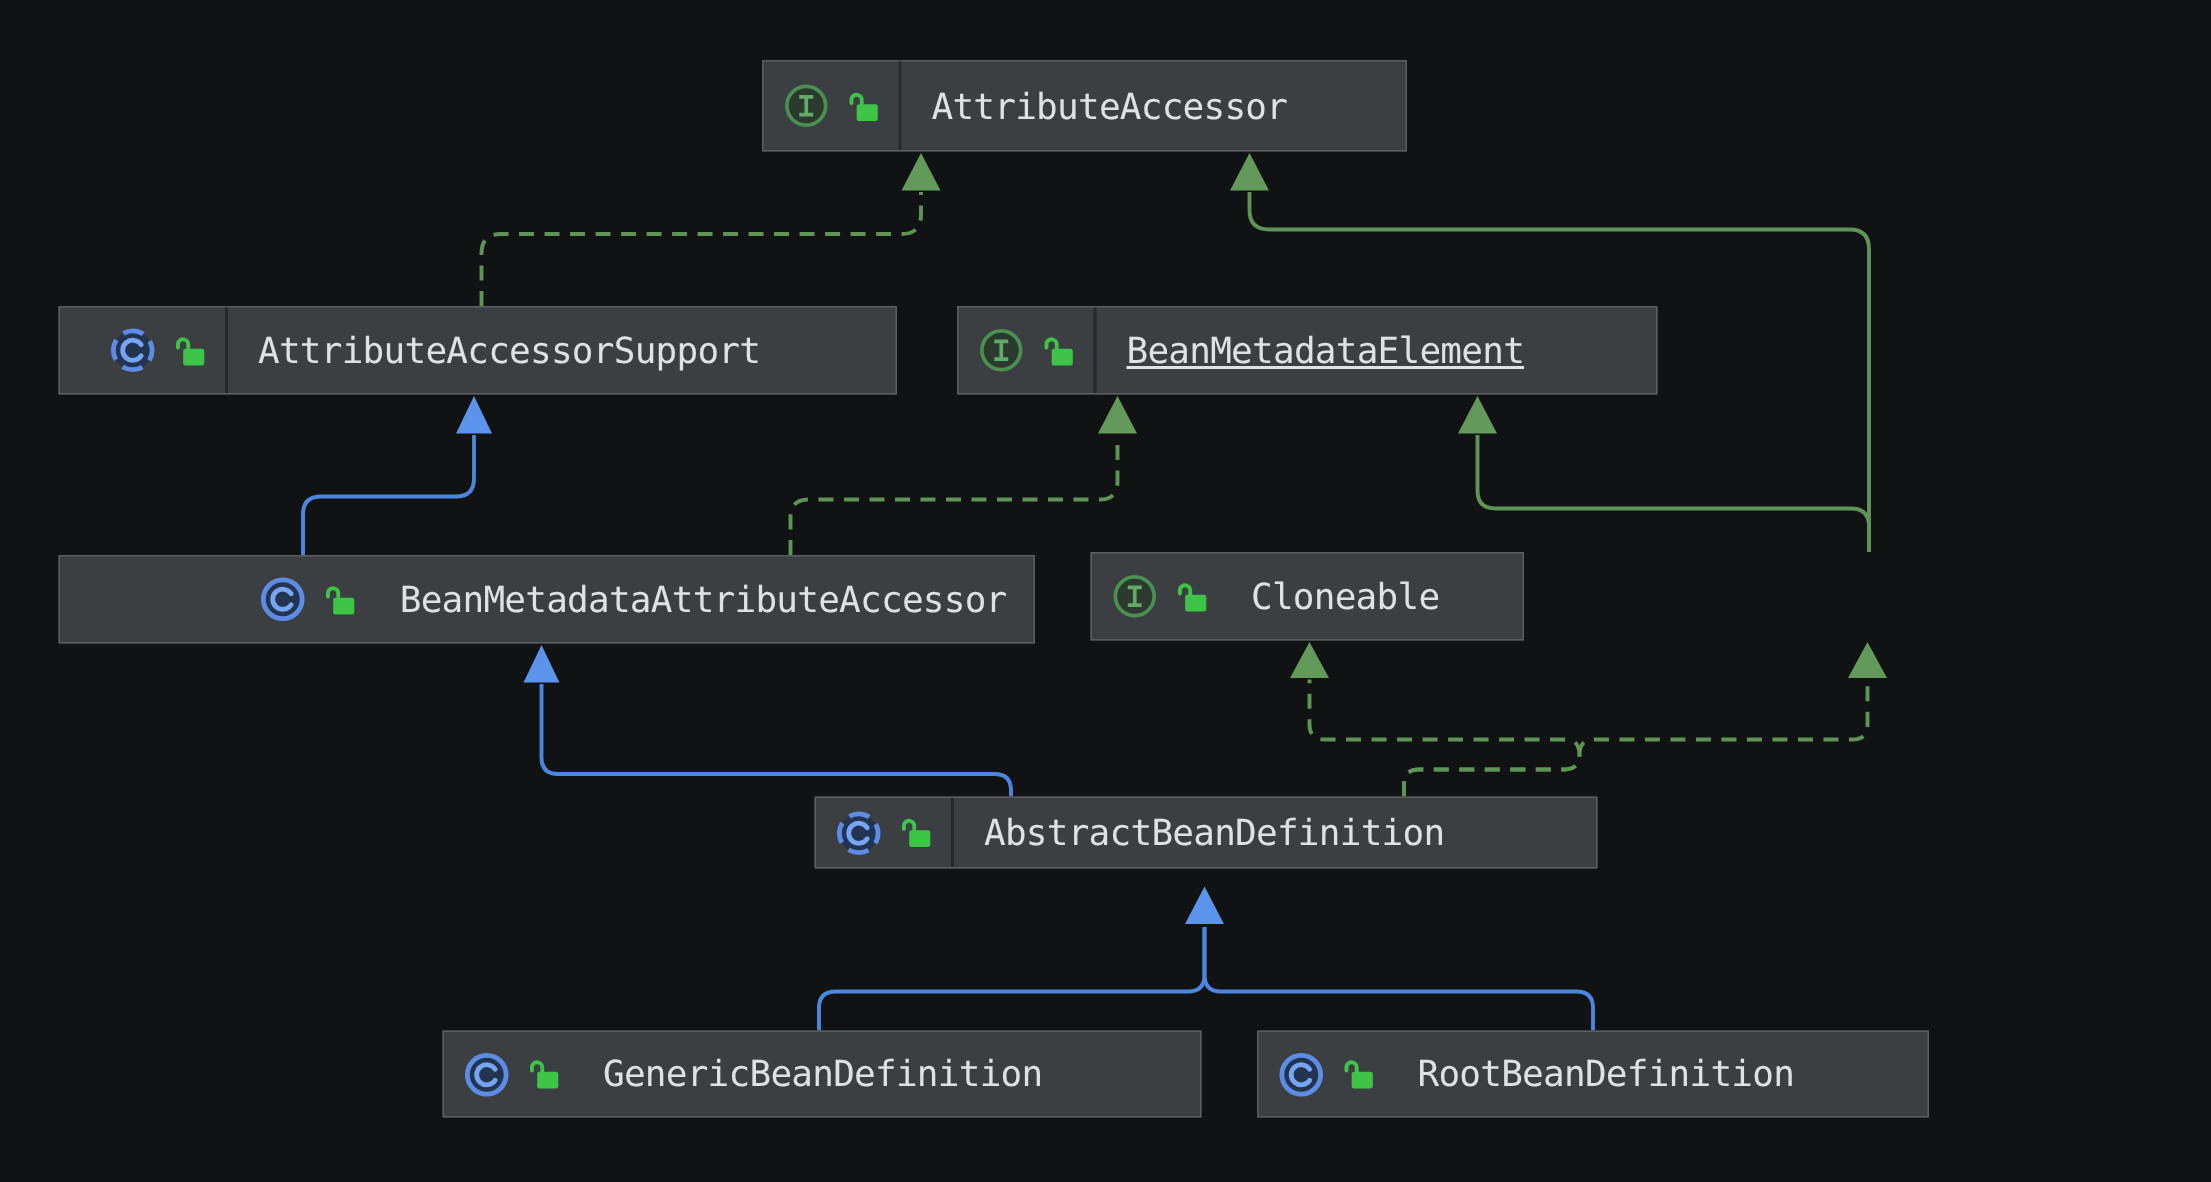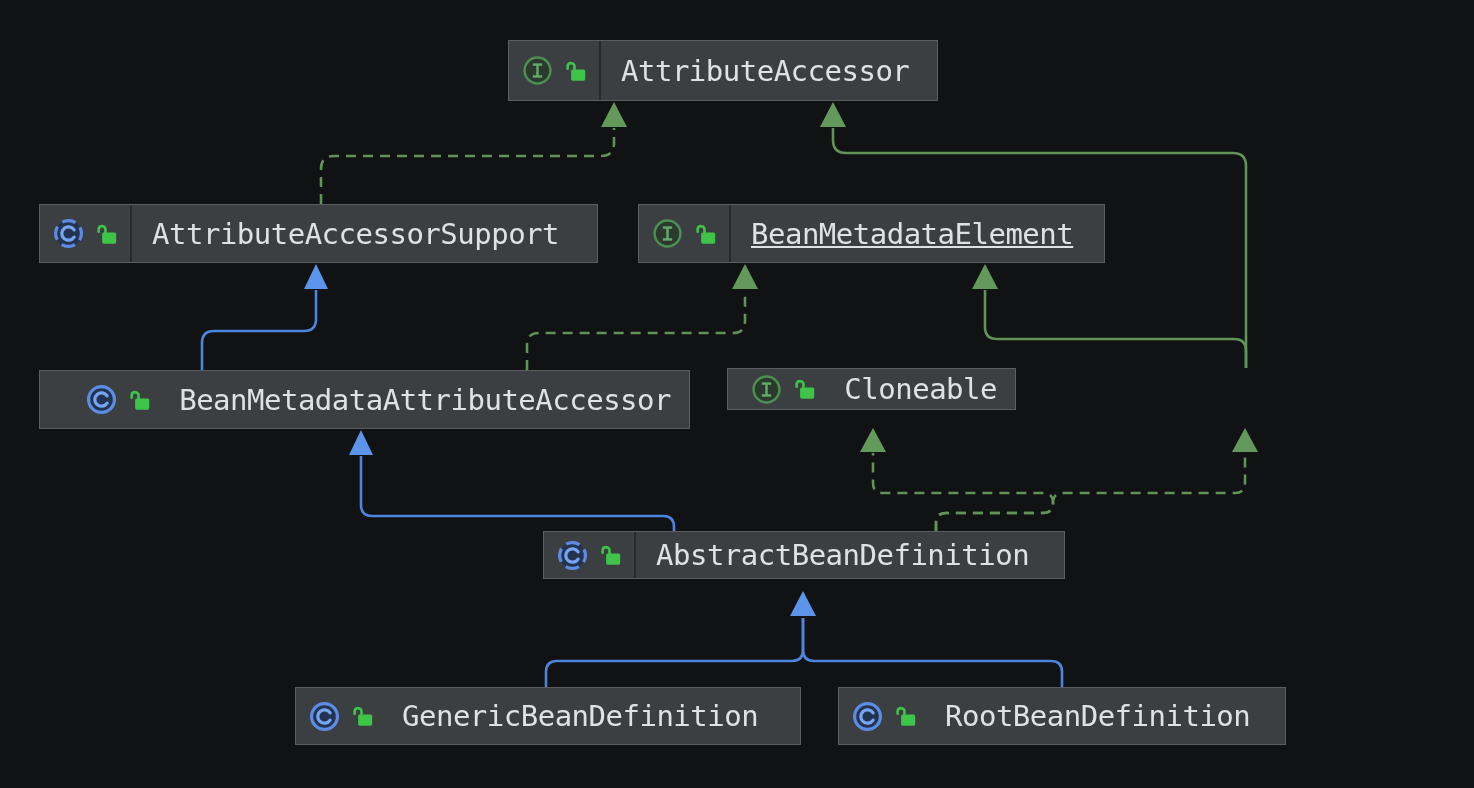--- a/index.html
+++ b/index.html
@@ -17,21 +17,21 @@
   .edge.dashed path{stroke-dasharray:10 7;}
   .edge.green polygon{fill:var(--arrow-green,#639A5B);}
   .edge.blue polygon{fill:var(--arrow-blue,#5B94EA);}
   .node{
     position:absolute;
     background:var(--node-bg,#3C3F41);
     border:1.5px solid var(--node-border,#5A5E60);
     box-sizing:border-box;
     display:flex;align-items:center;
     color:var(--node-text,#DFE1E3);
-    font-size:29px;
+    font-size:24px;
     white-space:nowrap;
     cursor:default;
   }
   .iconzone{
     display:flex;align-items:center;
     width:90px;min-width:90px;
     padding-left:13px;box-sizing:border-box;
     gap:8px;height:100%;
   }
   .icon{display:inline-flex;width:31px;height:31px;align-items:center;justify-content:center;}
@@ -118,21 +118,21 @@
           <svg viewBox="0 0 24 24">
       <rect x="9" y="10.6" width="12.5" height="10" rx="1.4" fill="#3EC449"></rect>
       <path d="M 12 10.6 L 12 8.4 A 3.1 3.1 0 0 0 5.9 7.4 L 5.9 9.9" fill="none" stroke="#3EC449" stroke-width="2.3" stroke-linecap="round"></path>
           </svg>
         </span>
     </span>
     <span class="sep"></span>
     <span class="label">AttributeAccessor</span>
   </div>
 
-  <div class="node" style="left:39px;top:204px;width:559px;height:59px;">
+  <div class="node" style="left:39px;top:204px;width:559px;height:59px;padding-left:20px;">
     <span class="iconzone">
       <span class="icon">
           <svg viewBox="0 0 24 24">
       <circle cx="12" cy="12" r="10" fill="#22344F"></circle>
       <circle cx="12" cy="12" r="10" fill="none" stroke="#5E8CE5" stroke-width="2.5" stroke-dasharray="10.7 5" stroke-dashoffset="5.3" stroke-linecap="butt"></circle>
       <path d="M 16.36 9.17 A 5.2 5.2 0 1 0 16.36 14.83" fill="none" stroke="#78A4F4" stroke-width="2.5" stroke-linecap="round"></path>
           </svg>
         </span>
       <span class="icon lock">
           <svg viewBox="0 0 24 24">
@@ -179,21 +179,21 @@
       <span class="icon lock">
           <svg viewBox="0 0 24 24">
       <rect x="9" y="10.6" width="12.5" height="10" rx="1.4" fill="#3EC449"></rect>
       <path d="M 12 10.6 L 12 8.4 A 3.1 3.1 0 0 0 5.9 7.4 L 5.9 9.9" fill="none" stroke="#3EC449" stroke-width="2.3" stroke-linecap="round"></path>
           </svg>
         </span>
     </span>
     <span class="label">BeanMetadataAttributeAccessor</span>
   </div>
 
-  <div class="node nosep" style="left:727px;top:368px;width:289px;height:42px;justify-content:flex-end;">
+  <div class="node nosep" style="left:727px;top:368px;width:289px;height:59px;">
     <span class="iconzone">
       <span class="icon">
           <svg viewBox="0 0 24 24">
       <circle cx="12" cy="12" r="10" fill="#2C3A2E" stroke="#4C8F53" stroke-width="1.9"></circle>
       <g stroke="#63A96B" stroke-width="1.9" stroke-linecap="butt">
         <line x1="8.4" y1="7.4" x2="15.6" y2="7.4"></line>
         <line x1="12" y1="7.4" x2="12" y2="16.6"></line>
         <line x1="8.4" y1="16.6" x2="15.6" y2="16.6"></line>
       </g>
           </svg>

